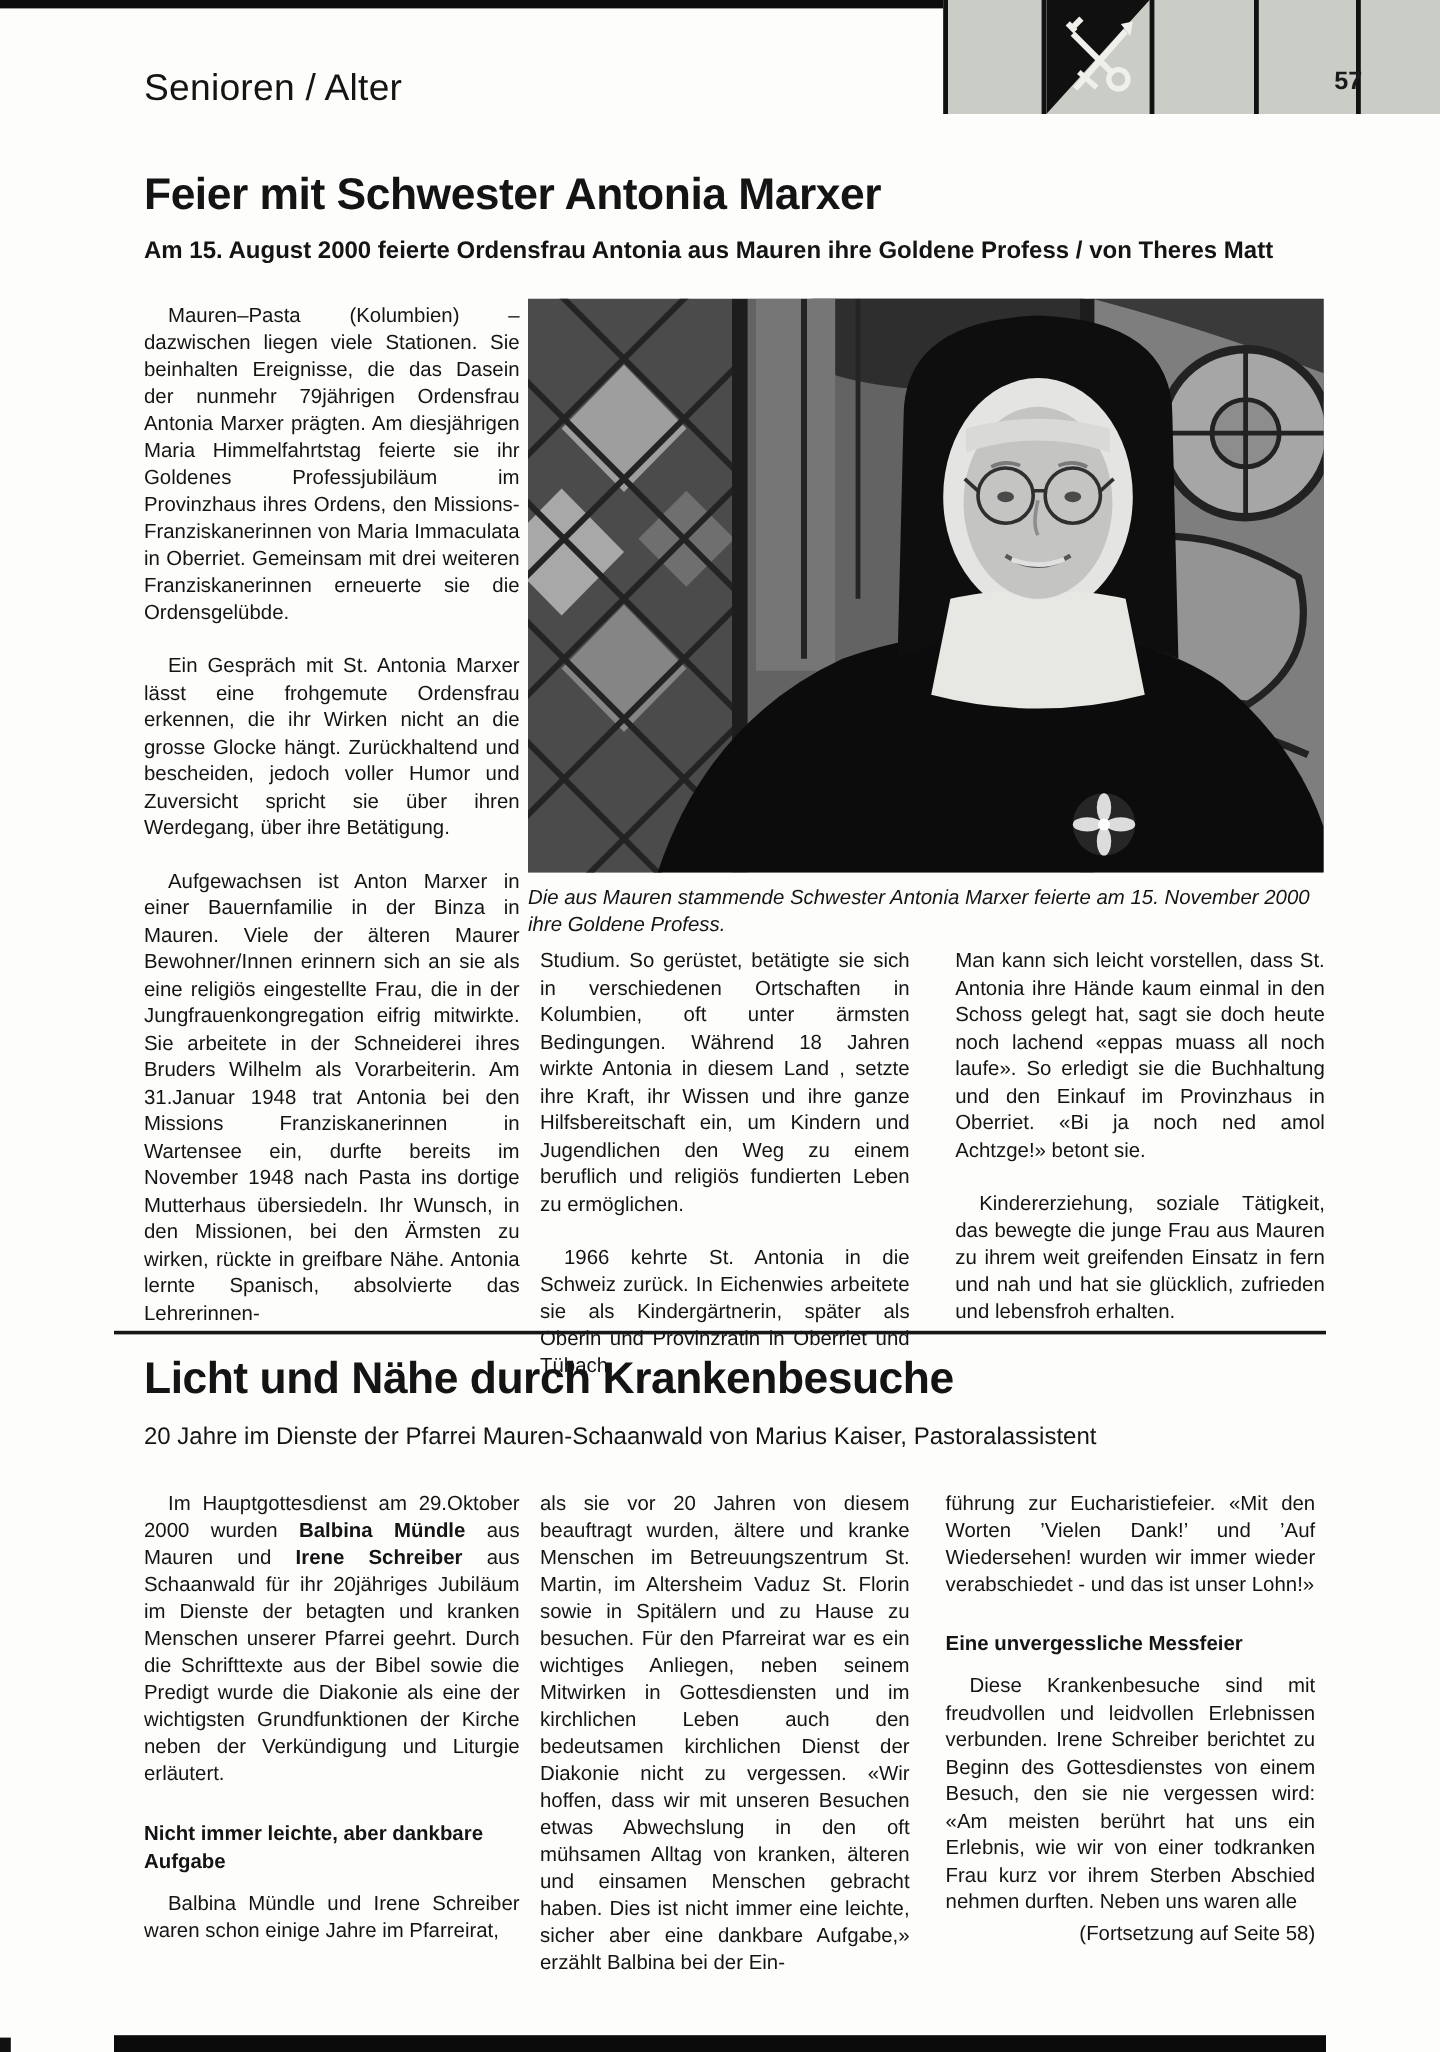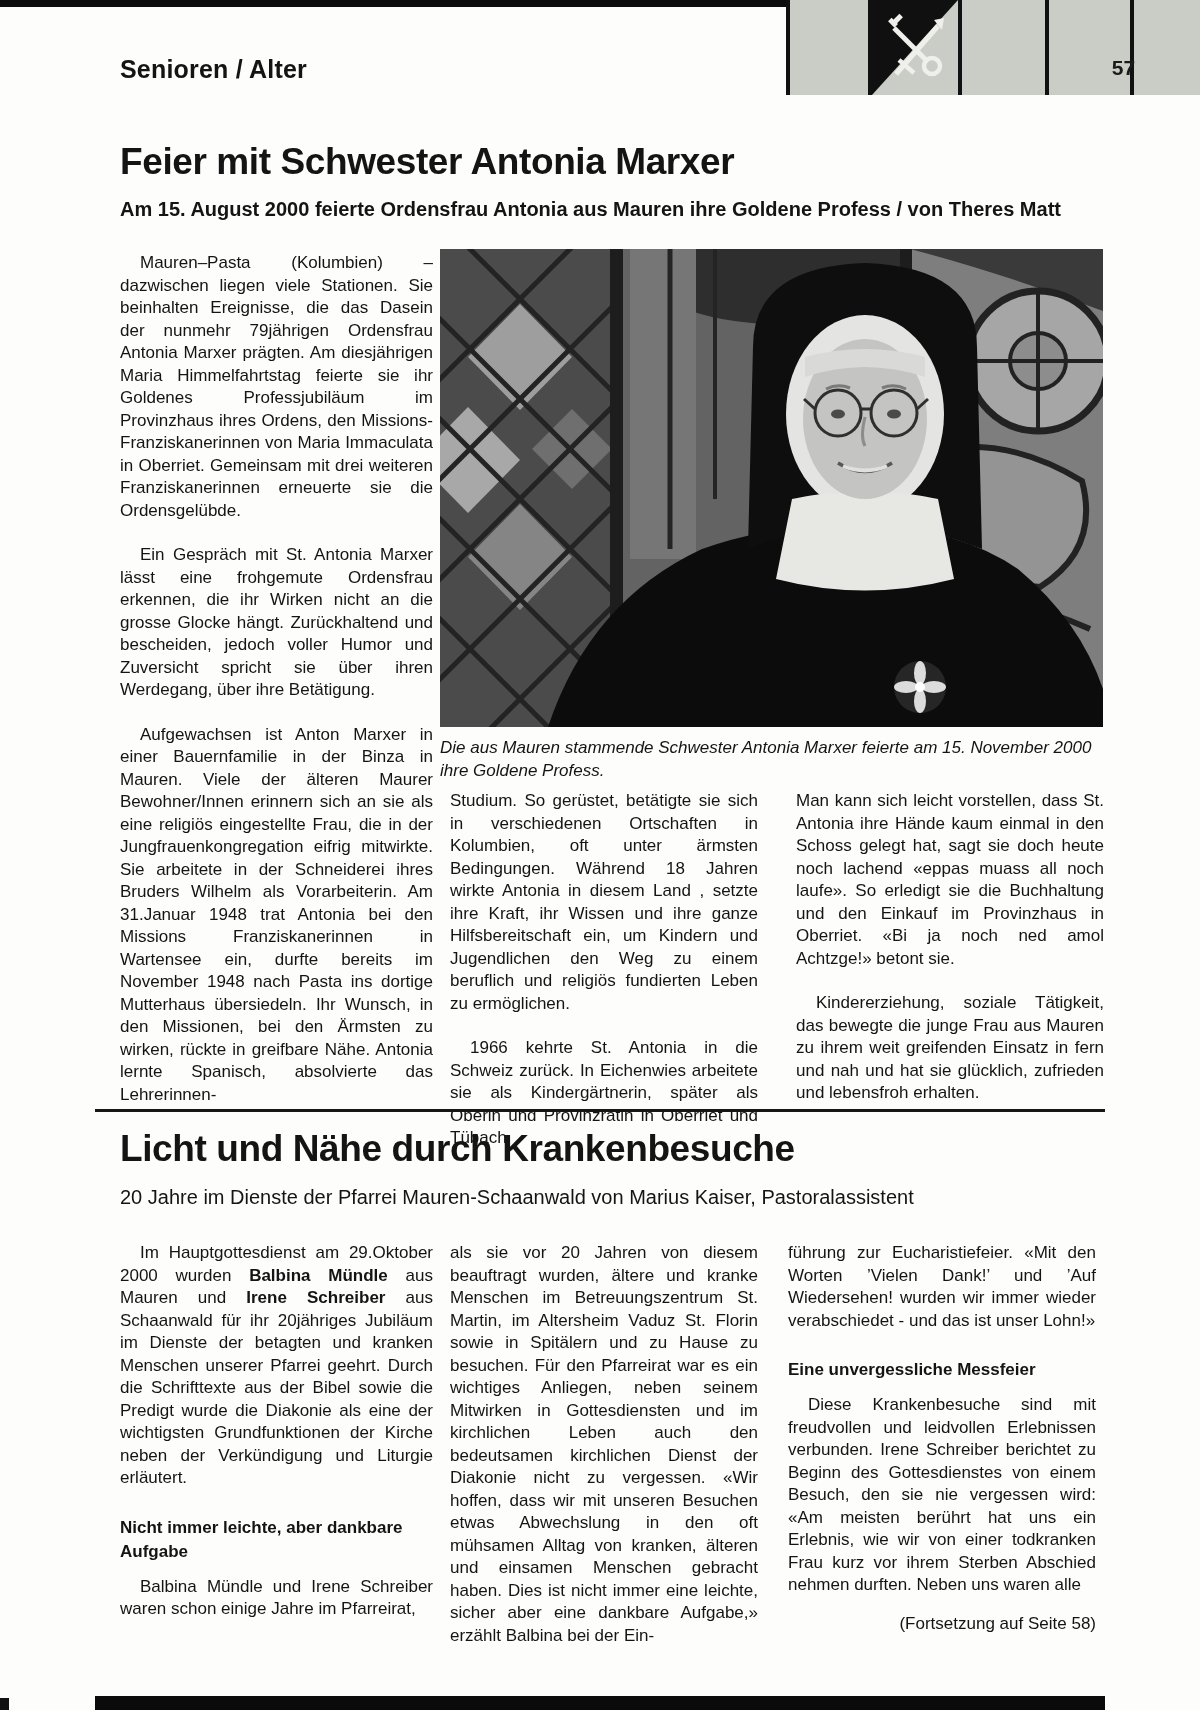--- a/index.html
+++ b/index.html
@@ -20,21 +20,21 @@
     background-size:4px 4px,4px 4px;background-position:0 0,2px 2px;
   }
   .banner .vline{position:absolute;top:0;width:4px;height:95px;background:#111;}
   .banner .tri-seg{position:absolute;left:86px;top:0;width:86px;height:95px;}
   .page-number{
     position:absolute;left:259px;top:56px;width:85px;text-align:center;
     font-size:21px;font-weight:bold;color:#1a1a1a;padding-left:36px;
   }
   .section-label{
     position:absolute;left:120px;top:55px;
-    font-size:25px;font-weight:bold;letter-spacing:0.2px;
+    font-size:31px;font-weight:normal;letter-spacing:0.2px;
   }
   
   .a-title{position:absolute;left:120px;font-size:37px;font-weight:bold;letter-spacing:-0.4px;white-space:nowrap;}
   .a-sub{position:absolute;left:120px;font-size:20px;white-space:nowrap;}
   #title1{top:141px;} #subtitle1{top:198px;font-weight:bold;}
   #title2{top:1128px;} #subtitle2{top:1186px;}
   
   .col{position:absolute;font-size:17px;line-height:22.5px;text-align:justify;}
   .col p{margin:0 0 22px 0;}
   .col p.ind{text-indent:20px;}
@@ -198,19 +198,19 @@
     <p class="ind">Balbina Mündle und Irene Schreiber waren schon einige Jahre im Pfarreirat,</p>
   </div>
 
   <div class="col" id="a2c2">
     <p>als sie vor 20 Jahren von diesem beauftragt wurden, ältere und kranke Menschen im Betreuungszentrum St. Martin, im Altersheim Vaduz St. Florin sowie in Spitälern und zu Hause zu besuchen. Für den Pfarreirat war es ein wichtiges Anliegen, neben seinem Mitwirken in Gottesdiensten und im kirchlichen Leben auch den bedeutsamen kirchlichen Dienst der Diakonie nicht zu vergessen. «Wir hoffen, dass wir mit unseren Besuchen etwas Abwechslung in den oft mühsamen Alltag von kranken, älteren und einsamen Menschen gebracht haben. Dies ist nicht immer eine leichte, sicher aber eine dankbare Aufgabe,» erzählt Balbina bei der Ein-</p>
   </div>
 
   <div class="col" id="a2c3">
     <p>führung zur Eucharistiefeier. «Mit den Worten ’Vielen Dank!’ und ’Auf Wiedersehen! wurden wir immer wieder verabschiedet - und das ist unser Lohn!»</p>
     <p class="subhead">Eine unvergessliche Messfeier</p>
-    <p class="ind" style="margin-bottom:16px">Diese Krankenbesuche sind mit freudvollen und leidvollen Erlebnissen verbunden. Irene Schreiber berichtet zu Beginn des Gottesdienstes von einem Besuch, den sie nie vergessen wird: «Am meisten berührt hat uns ein Erlebnis, wie wir von einer todkranken Frau kurz vor ihrem Sterben Abschied nehmen durften. Neben uns waren alle</p>
+    <p class="ind" style="margin-bottom:4px">Diese Krankenbesuche sind mit freudvollen und leidvollen Erlebnissen verbunden. Irene Schreiber berichtet zu Beginn des Gottesdienstes von einem Besuch, den sie nie vergessen wird: «Am meisten berührt hat uns ein Erlebnis, wie wir von einer todkranken Frau kurz vor ihrem Sterben Abschied nehmen durften. Neben uns waren alle</p>
     <p class="continuation">(Fortsetzung auf Seite 58)</p>
   </div>
 
   <div class="bottom-bar"></div>
 
 </div>
 
 </body></html>

